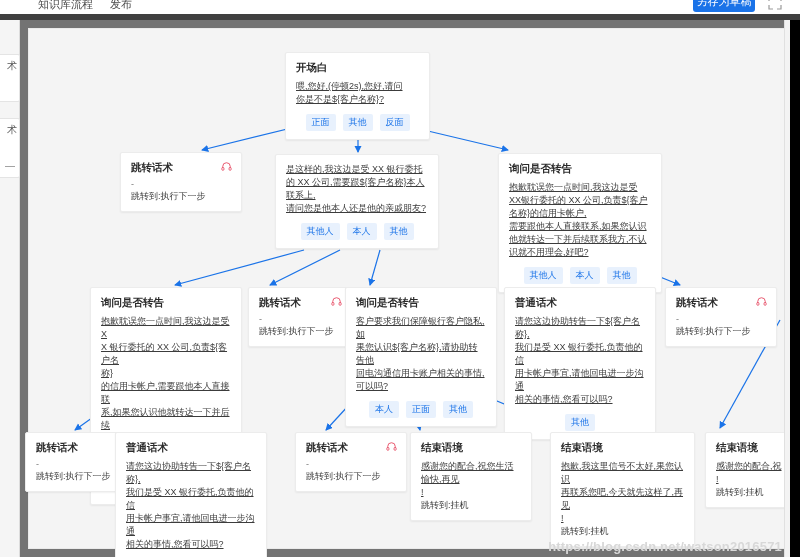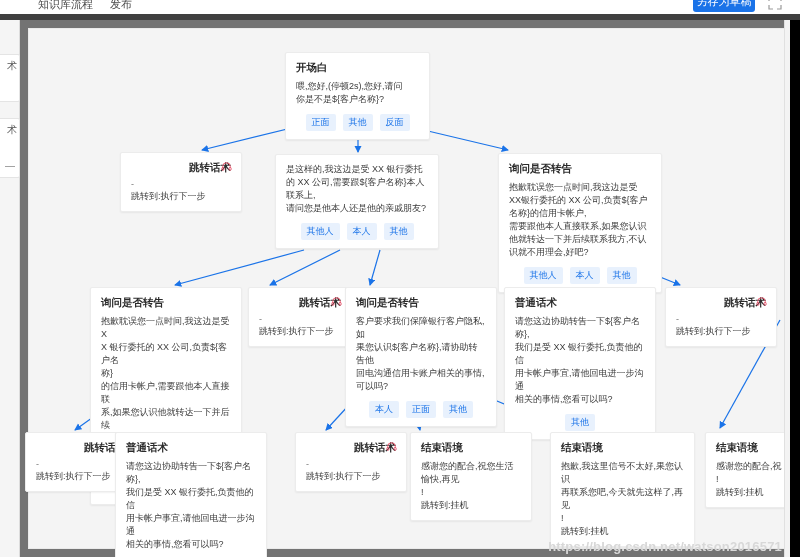--- a/index.html
+++ b/index.html
@@ -94,41 +94,41 @@
     border-radius: 2px;
     box-shadow: 0 1px 2px rgba(0,0,0,0.06);
     padding: 8px 10px 8px 10px;
   }
   .node-title {
     font-size: 10.5px; font-weight: bold; color: #2b2b2b;
     margin: 0 0 6px 0; line-height: 13px;
   }
   .node-body {
     font-size: 9px; color: #3c3c3c; line-height: 13px;
-    white-space: pre-wrap; word-break: break-all;
+    white-space: pre-wrap; word-break: break-all; text-decoration: underline;
   }
   .node-jump {
     font-size: 9px; color: #3c3c3c; line-height: 13px; 
   }
   .node-dash { font-size: 9px; color: #777; line-height: 12px; margin-top:4px; }
   .chips { margin-top: 8px; display: flex; flex-wrap: wrap; gap: 7px; justify-content: center; }
   .chip {
     background: #e8f1fd; color: #1a73e8;
     font-size: 9px; line-height: 11px;
     padding: 3px 6px; border-radius: 2px;
     cursor: pointer; white-space: nowrap;
   }
   .headset {
     position: absolute; right: 9px; top: 8px;
     width: 11px; height: 11px;
   }
   .headset svg { display:block; }
 
   
-  .node.jump .node-title { margin-bottom: 2px; text-align: right; }
+  .node.jump .node-title { margin-bottom: 2px; }
 
   
   .watermark {
     position: absolute; right: 12px; bottom: 3px;
     font-size: 13px; color: #d8d8d8; letter-spacing: .2px;
     white-space: nowrap; user-select:none;font-weight:bold;
   }
 </style>
 </head>
 <body>

